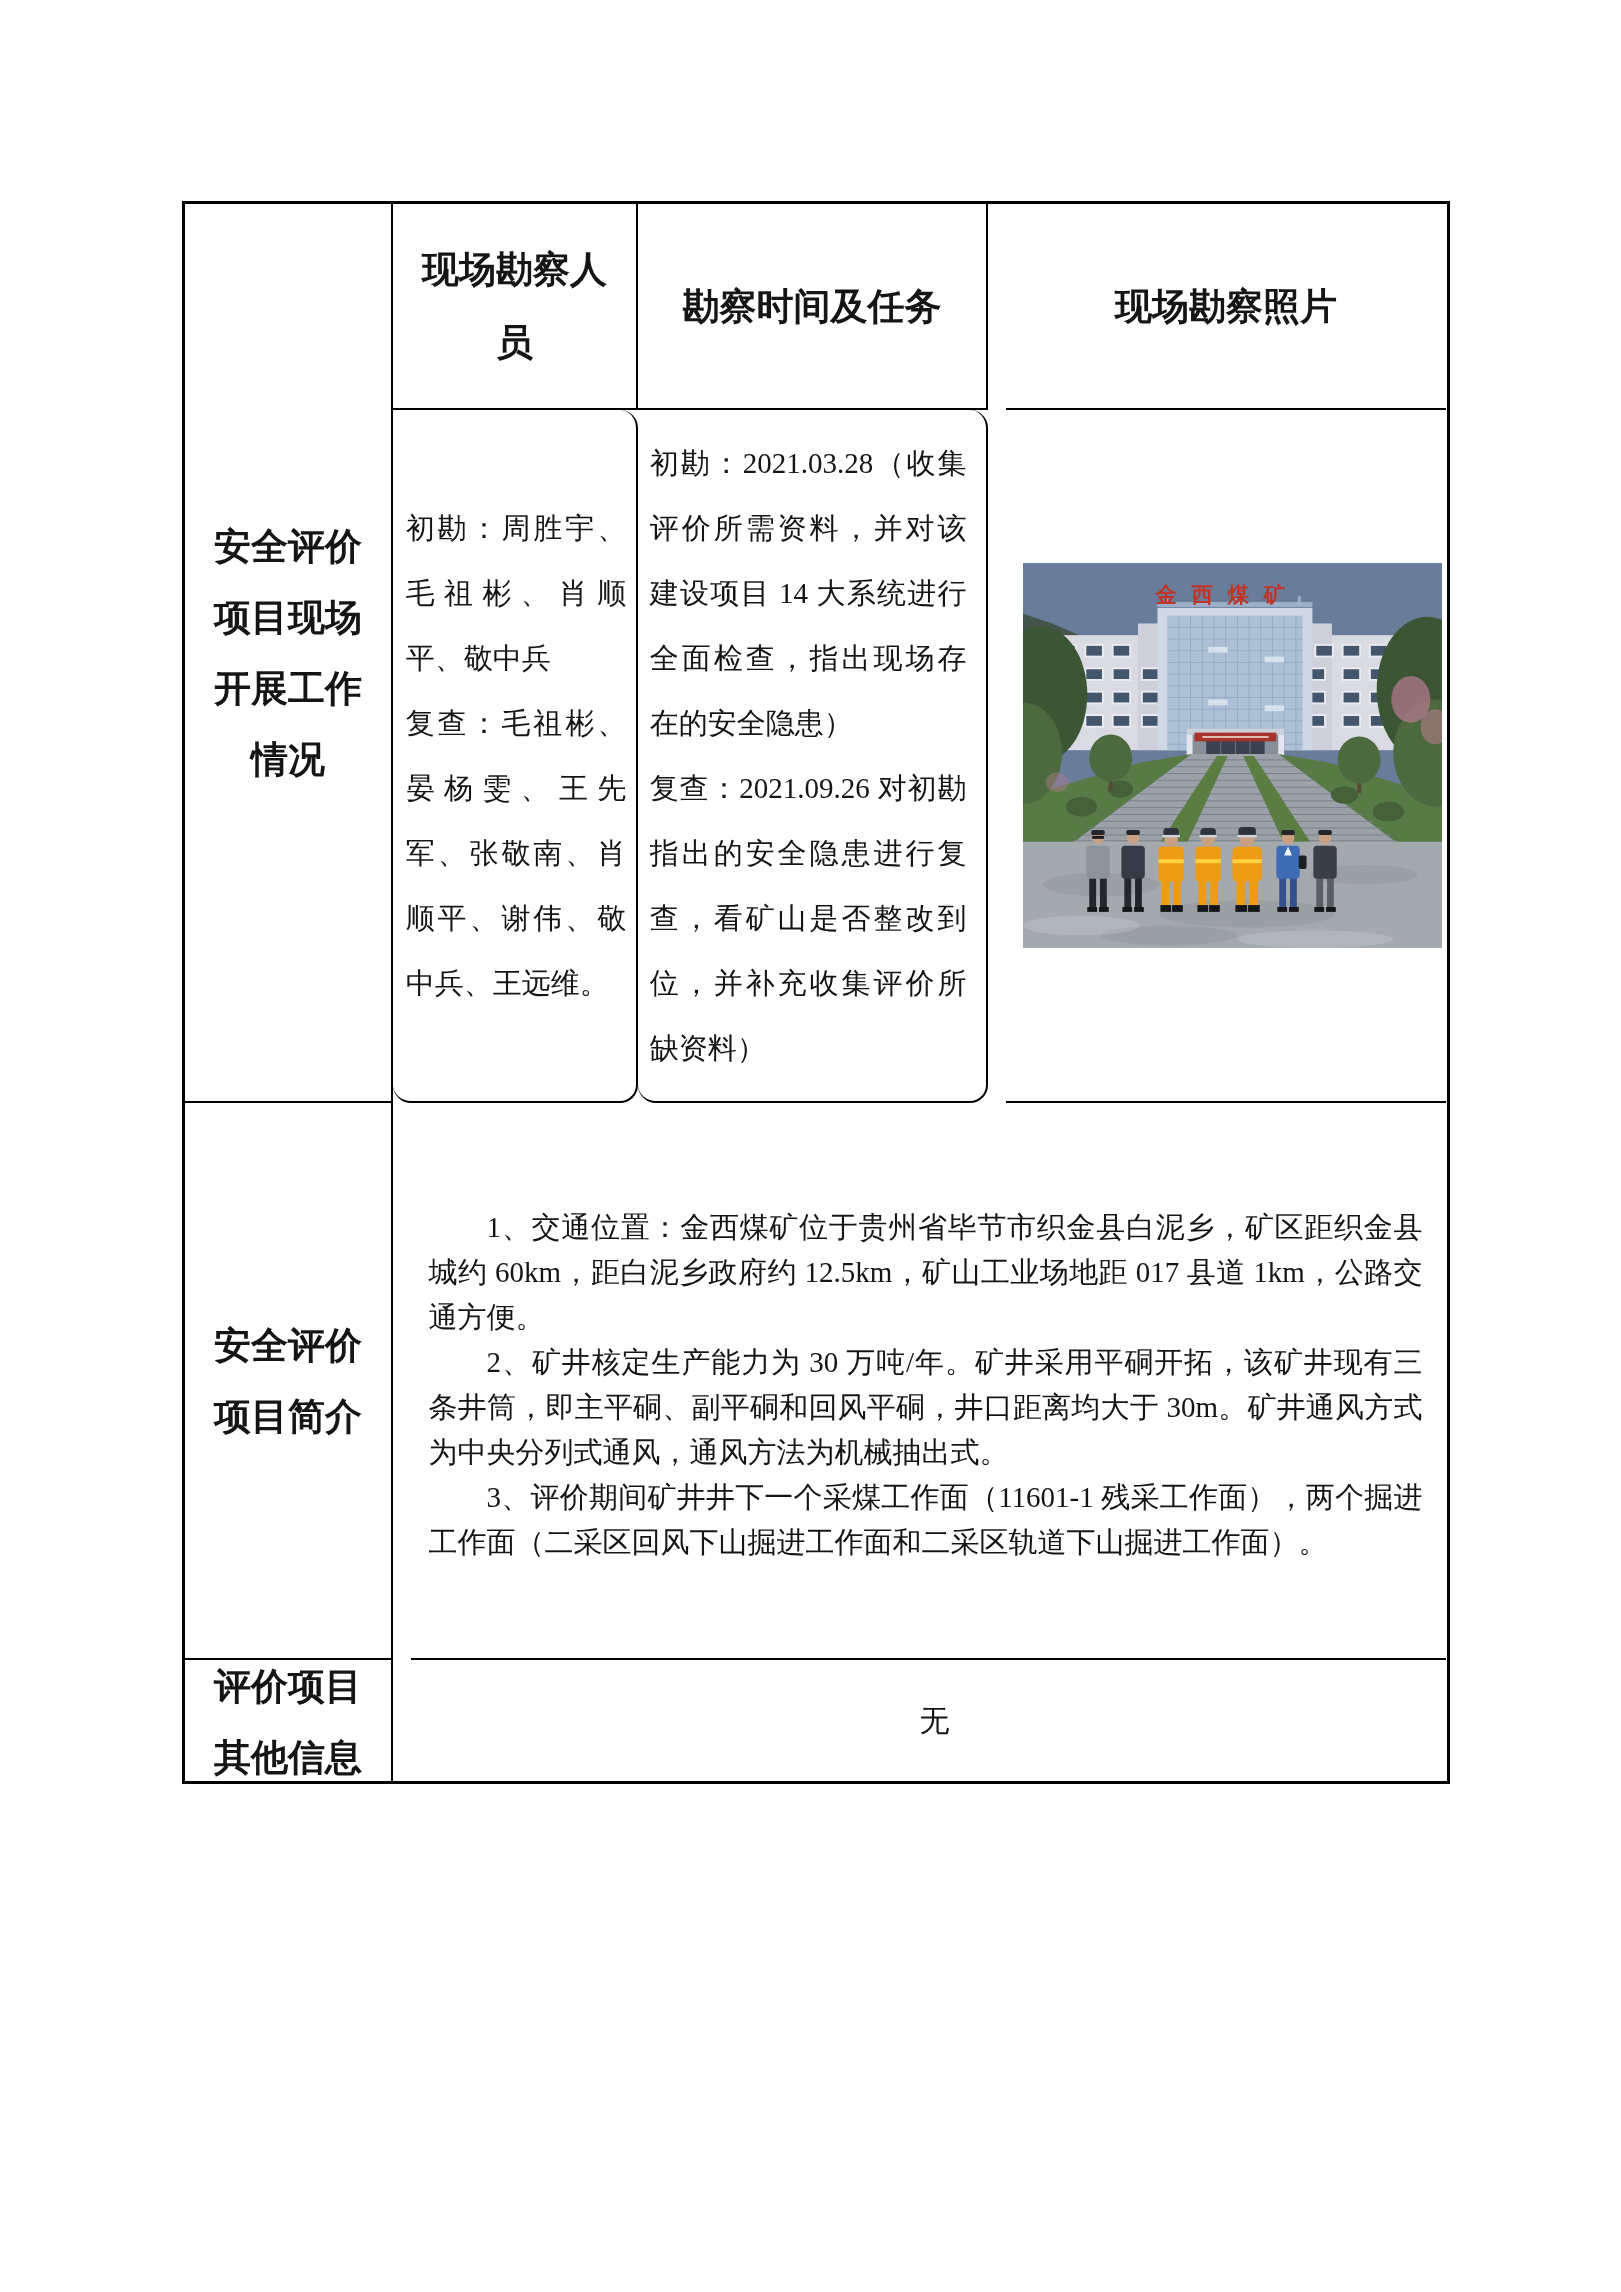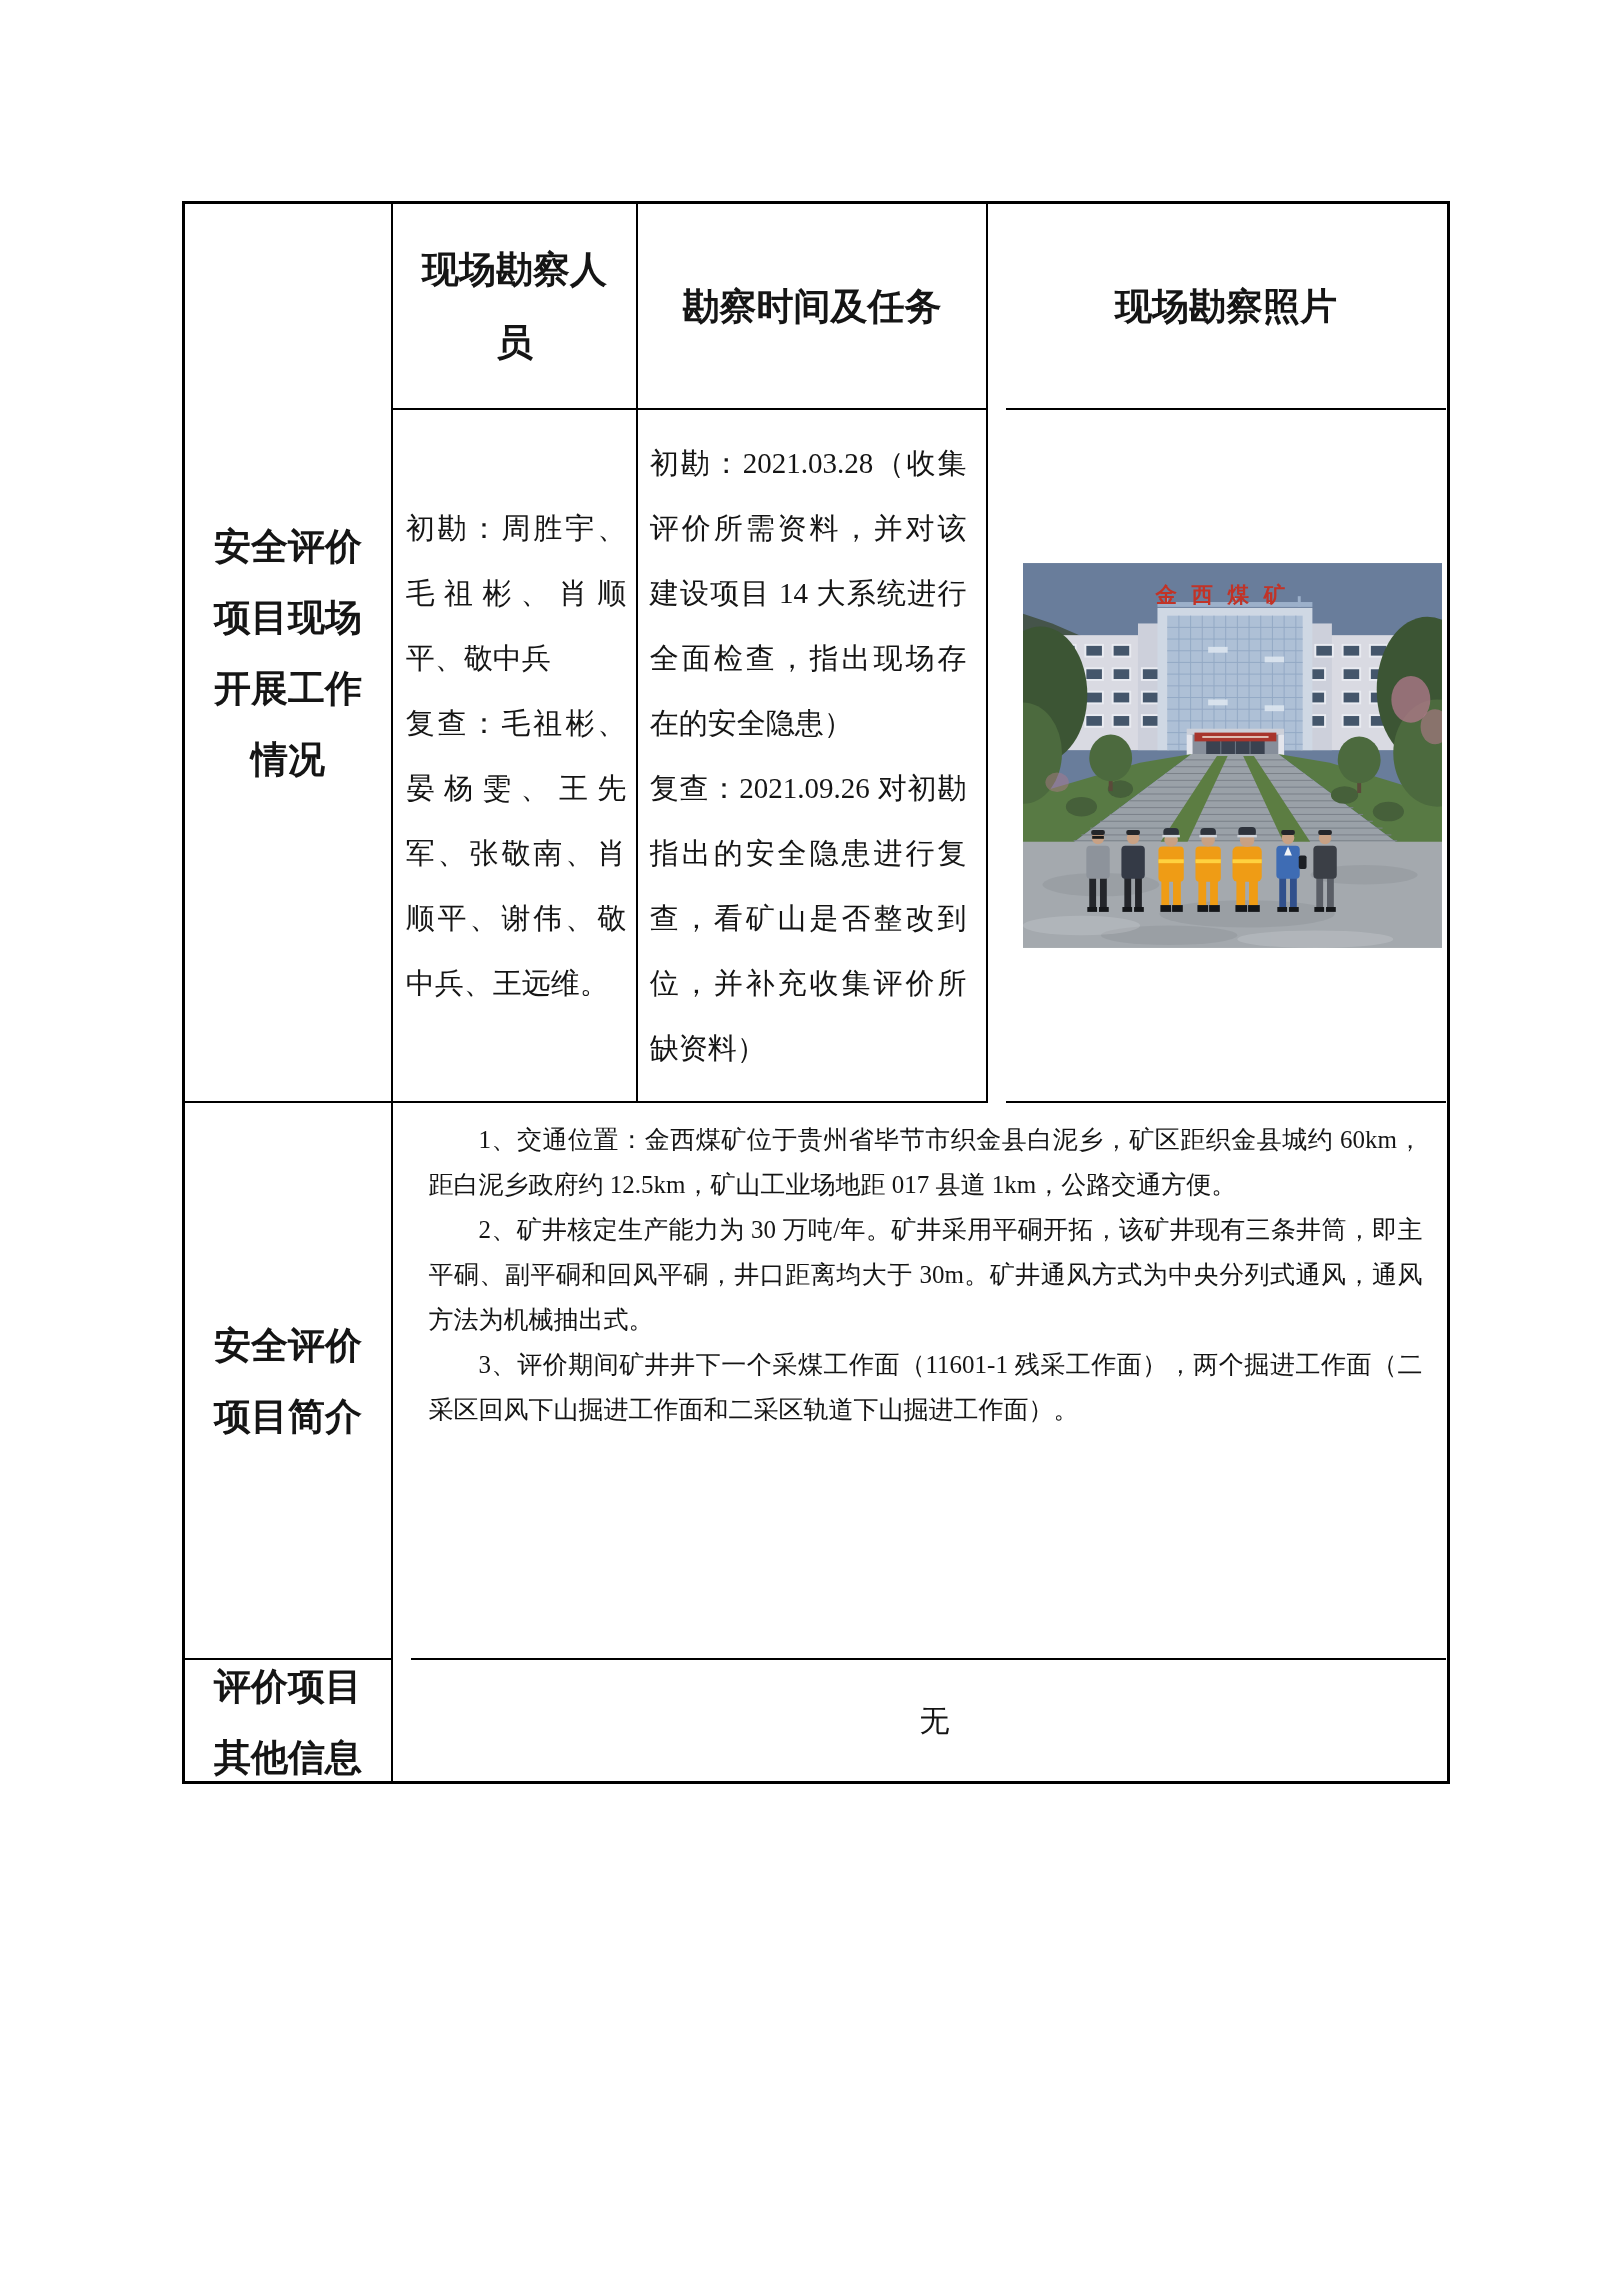--- a/index.html
+++ b/index.html
@@ -34,29 +34,29 @@
     font-weight:700;font-size:37px;line-height:71px;
     padding:0 20px;
   }
   .hdr{
     align-items:center;text-align:center;
     font-weight:700;font-size:37px;line-height:73px;
     padding:0 21.6px;
   }
   .body-col{
     font-size:29px;line-height:65px;
-    text-align:justify;text-justify:inter-character;
+    text-align:justify;text-justify:inter-character;border-radius:18px;
   }
   .people-cell{padding:0 9.8px 0 12.7px;}
   .time-cell{padding:0 19.6px 0 11.8px;}
   .intro-cell{
-    font-size:25px;line-height:45px;
+    font-size:29px;line-height:45px;
     text-align:justify;text-justify:inter-character;
     padding:3.9px 23.5px 3.9px 17.6px;
-    justify-content:flex-start;
+    justify-content:center;
     padding-top:13.7px;
   }
   .intro-cell > div{text-indent:2em;}
   .none-cell{
     align-items:center;text-align:center;
     font-size:30px;
   }
   .photo-cell{align-items:center;justify-content:center;}
   .photo-frame{width:419px;height:387px;display:block;}
   .merged-label{grid-row:1 / span 2;}

